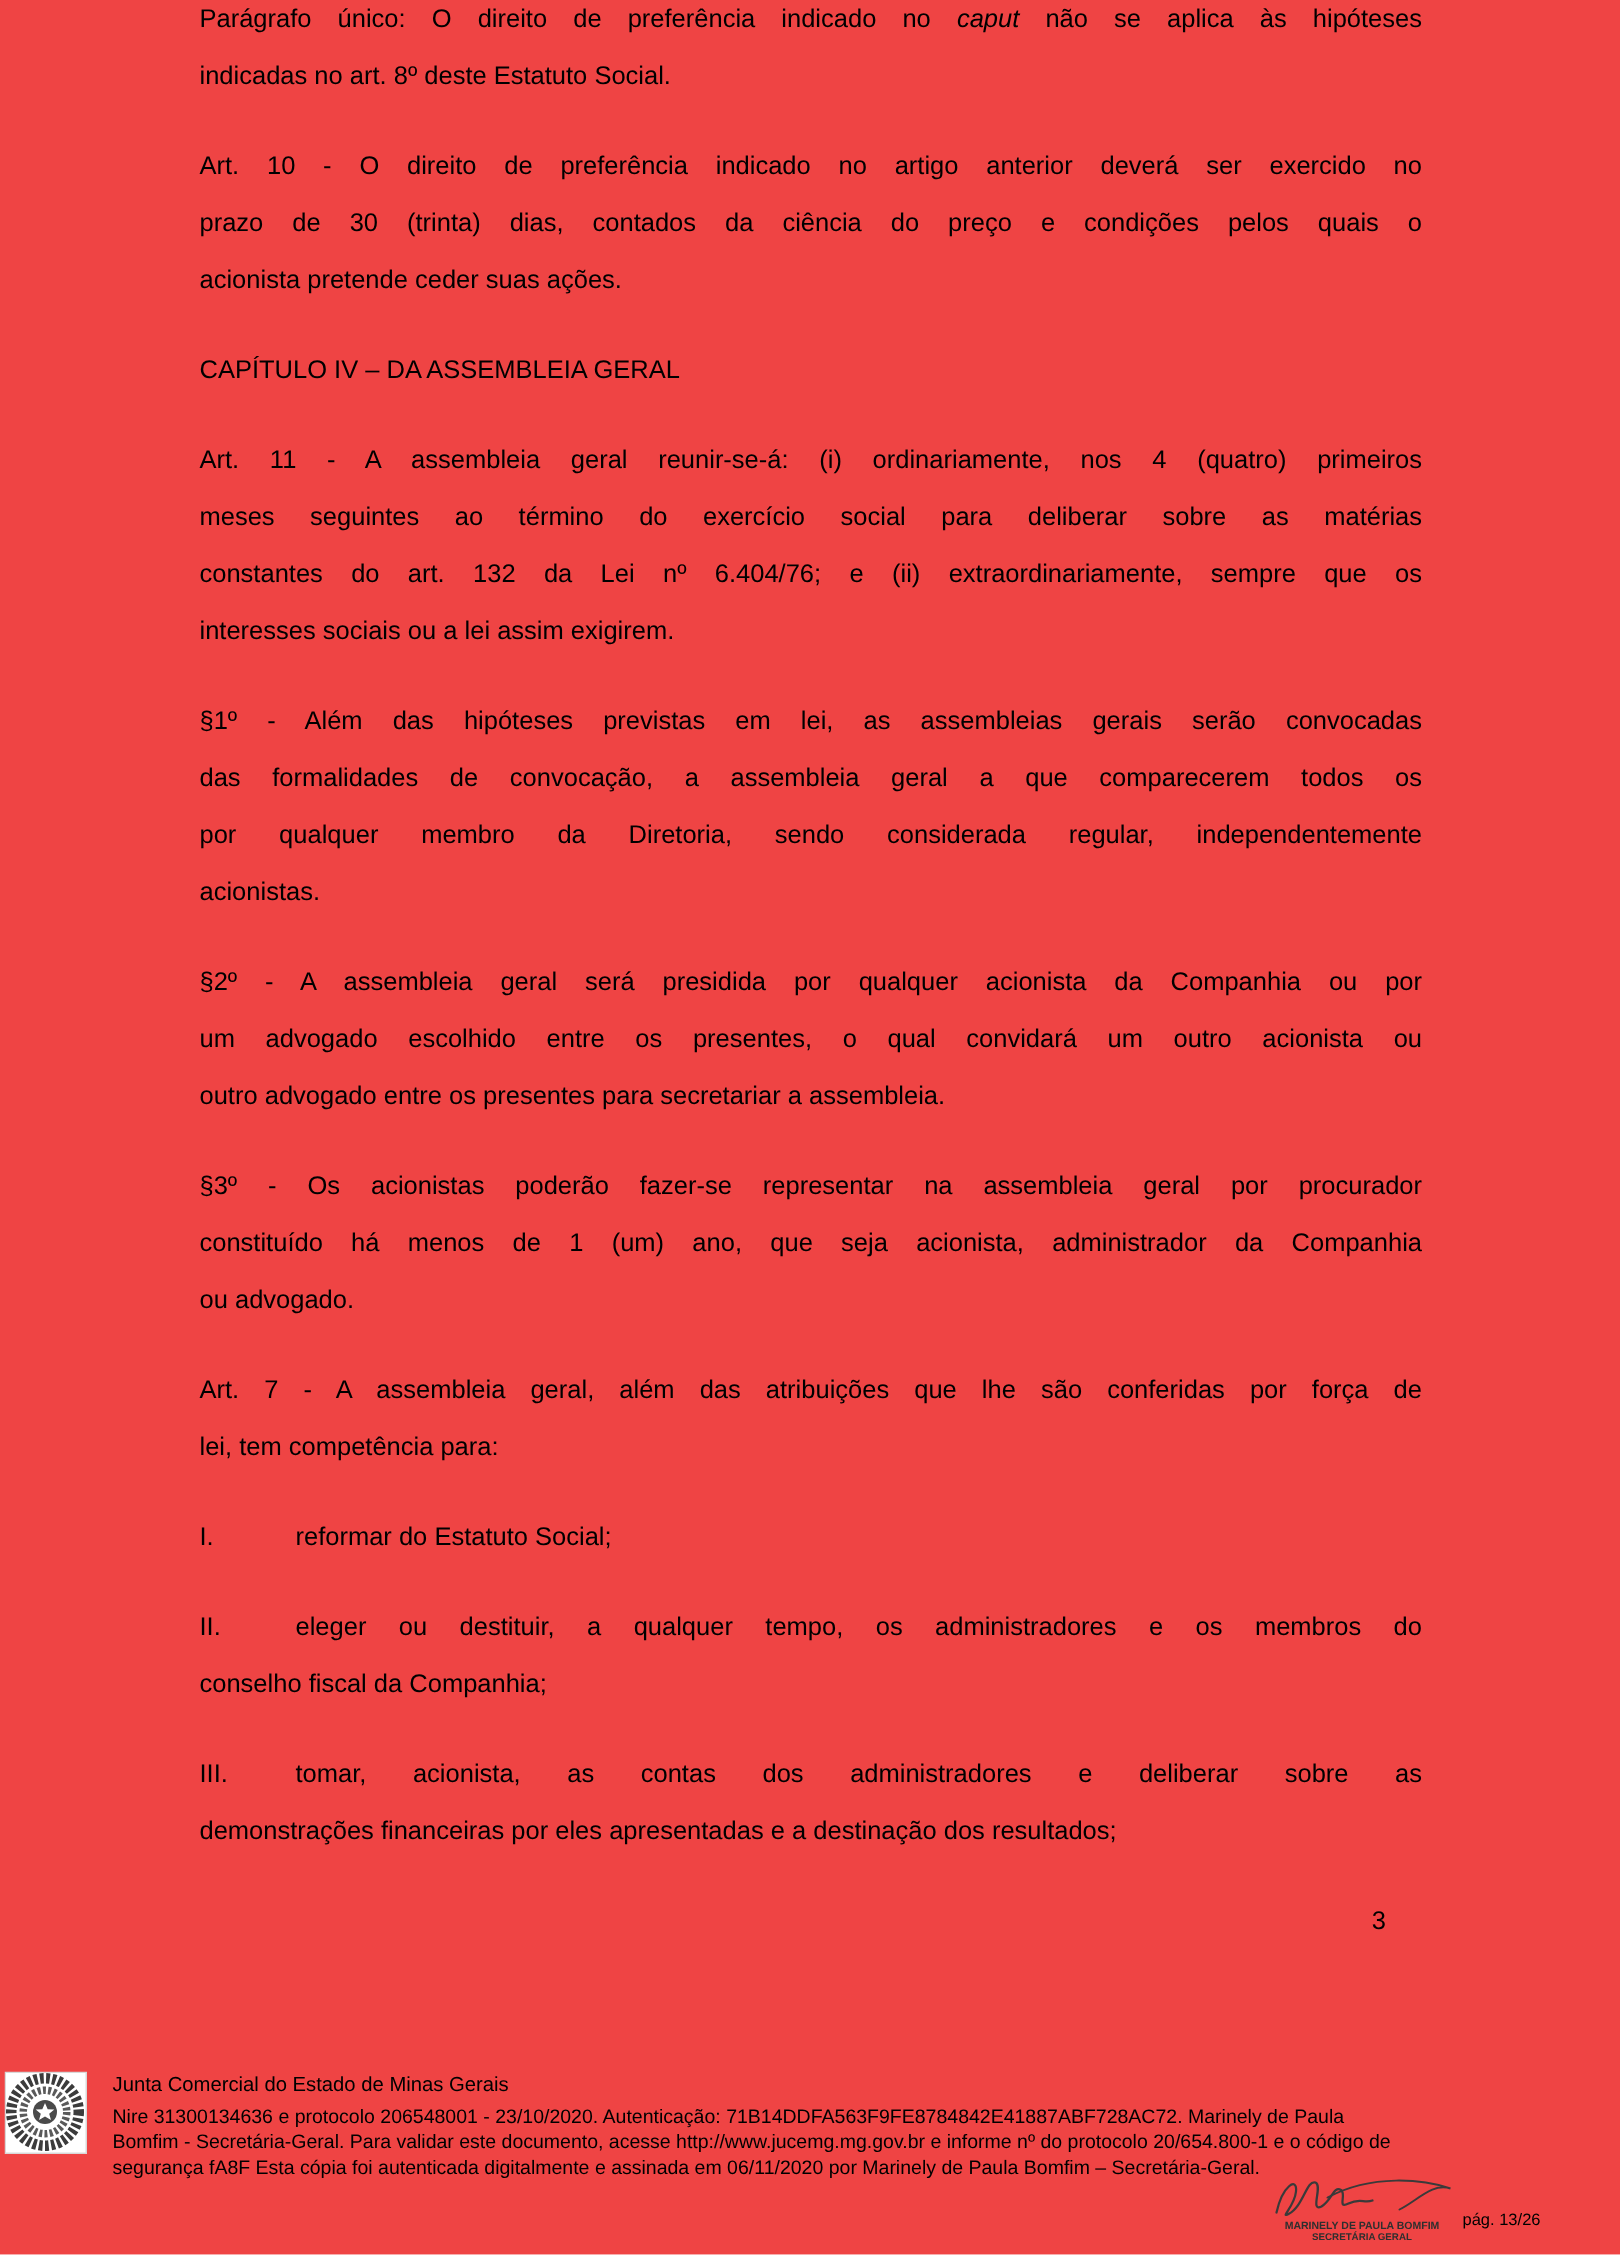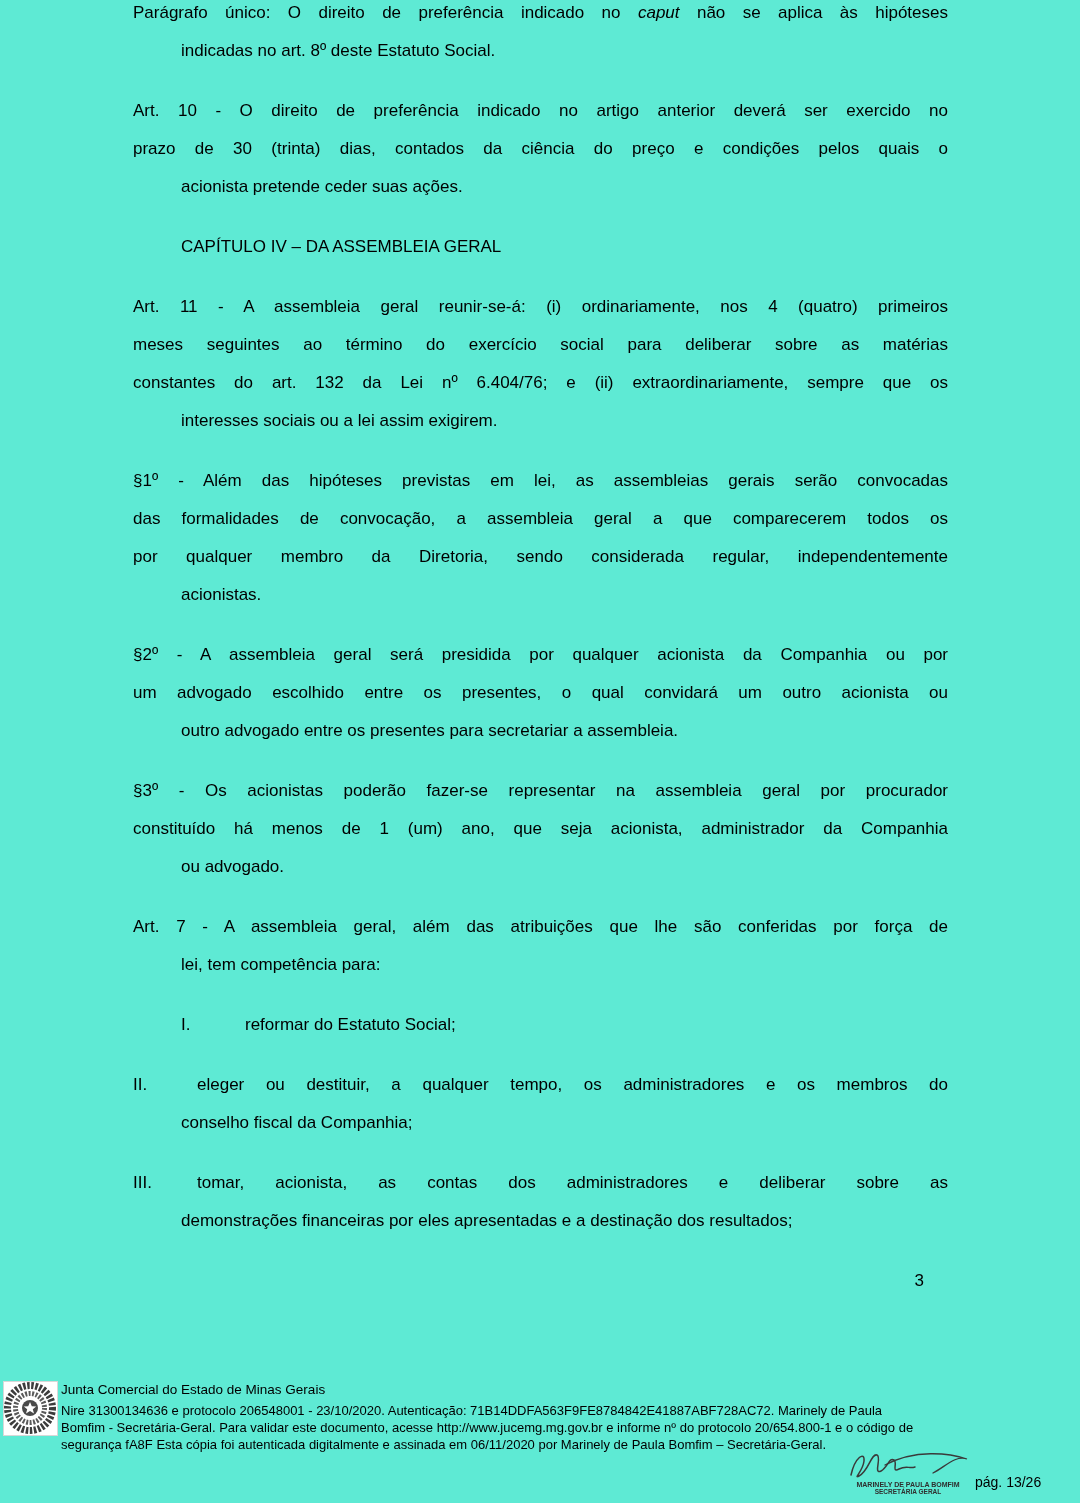--- a/index.html
+++ b/index.html
@@ -1,77 +1,77 @@
 <!DOCTYPE html>
 <html><head>
 <meta charset="utf-8">
 <style>
   html,body{margin:0;padding:0;background:#ffffff;}
   .page{
     position:relative;
     width:1080px;
     height:1503px;
-    background:#5eead4;
+    background:#ef4444;
     color:#000000;
     font-family:"Liberation Sans", sans-serif;
     overflow:hidden;
   }
   .content{
     position:absolute;
     left:133px;
     top:-6px;
     width:815px;
   }
   .para{
     margin:0 0 22px 0;
     font-size:17px;
     line-height:38px;
   }
   .jl{ text-align:justify; text-align-last:justify; }
-  .ll{ text-align:left; text-align-last:left;margin-left:48px; }
+  .ll{ text-align:left; text-align-last:left; }
   .heading{ font-weight:400; }
   .num{ display:inline-block; width:64px; }
   .pagenum{
     font-size:17px;
     text-align:right;
     padding-right:24px;
     margin-top:4px;
     line-height:38px;
   }
   .footer{
     position:absolute;
     left:3px;
     top:1381px;
     display:flex;
     align-items:flex-start;
   }
   .seal{ width:55px; height:55px; flex:0 0 auto; }
   .footer-text{
-    margin-left:3px;
+    margin-left:17px;
     font-size:13px;
     line-height:17px;
     white-space:nowrap;
   }
   .footer-org{ font-size:13.5px; margin-bottom:4px; }
   .stamp{
     position:absolute;
     left:843px;
     top:1447px;
     width:130px;
     text-align:center;
     color:#2f2f2f;
   }
   .stamp svg{ display:block; margin:0 auto; }
   .stamp-name{ font-size:7px; line-height:7px; font-weight:700; white-space:nowrap; }
   .stamp-role{ font-size:6.5px; line-height:8px; font-weight:700; white-space:nowrap; }
   .paglabel{
     position:absolute;
     left:975px;
     top:1474px;
-    font-size:14px;
+    font-size:11px;
     text-align:center;
   }
 </style>
 </head>
 <body>
 
 <div class="page">
 
   <div class="content">
 

